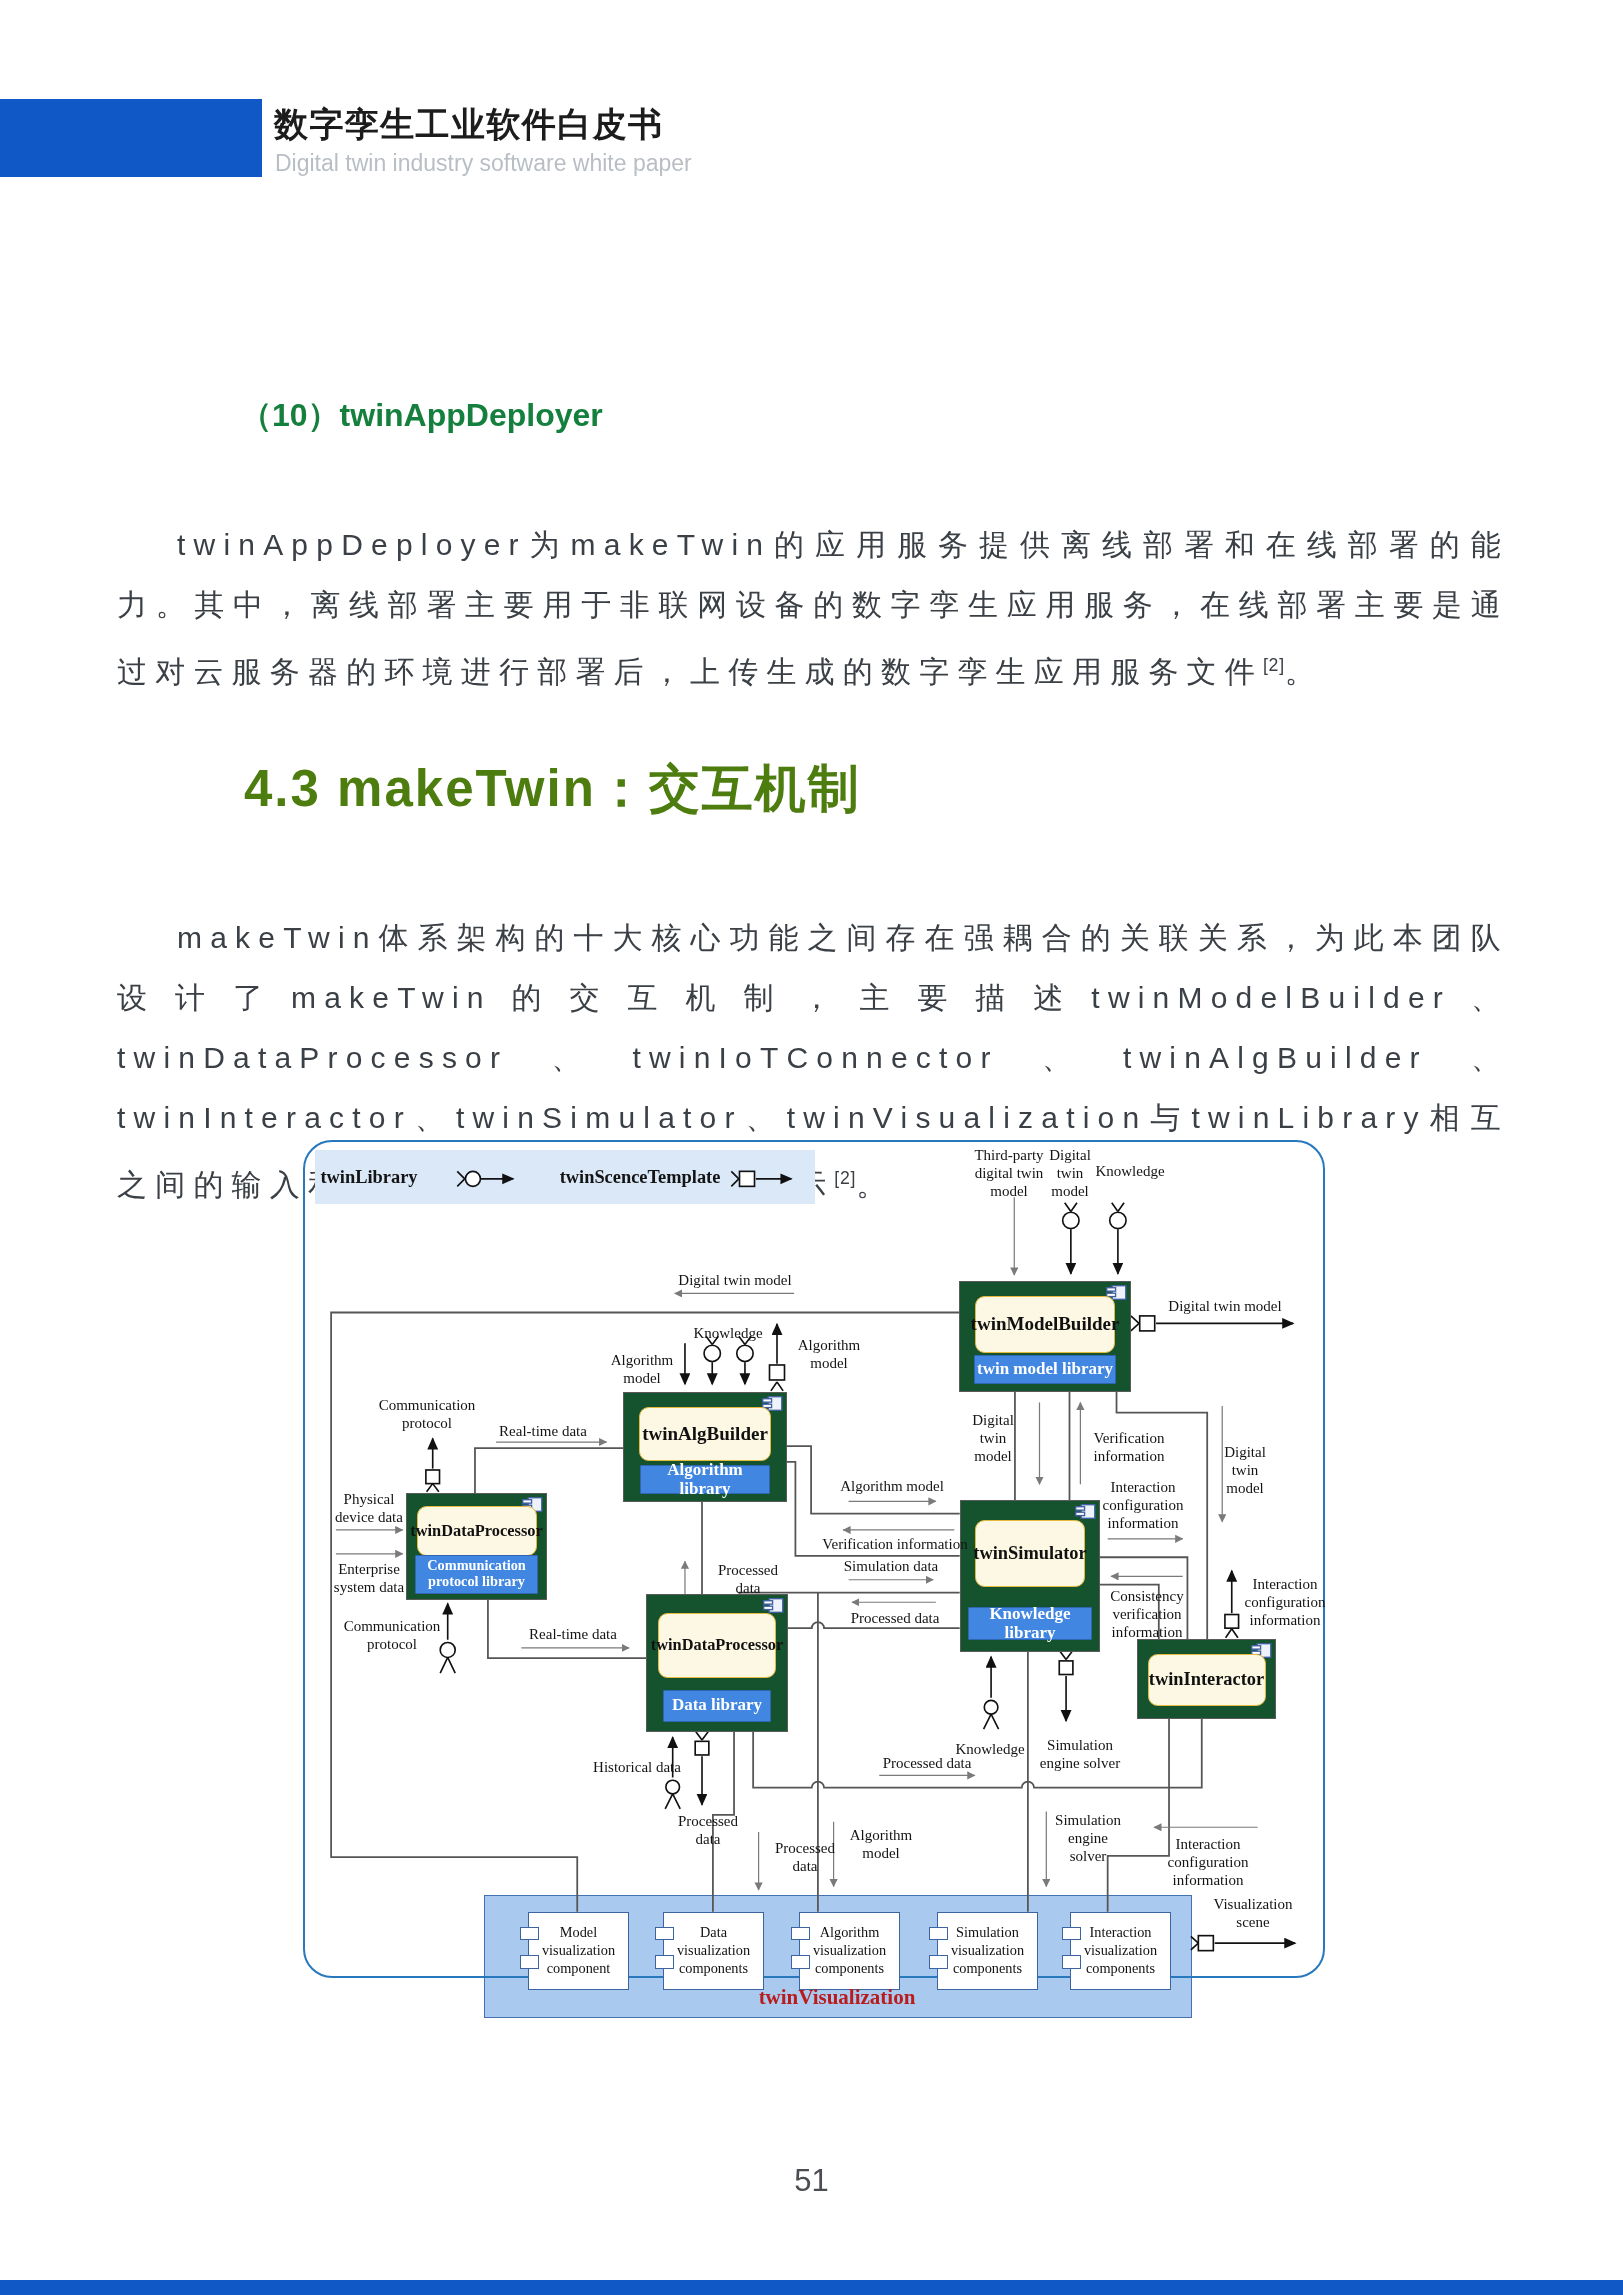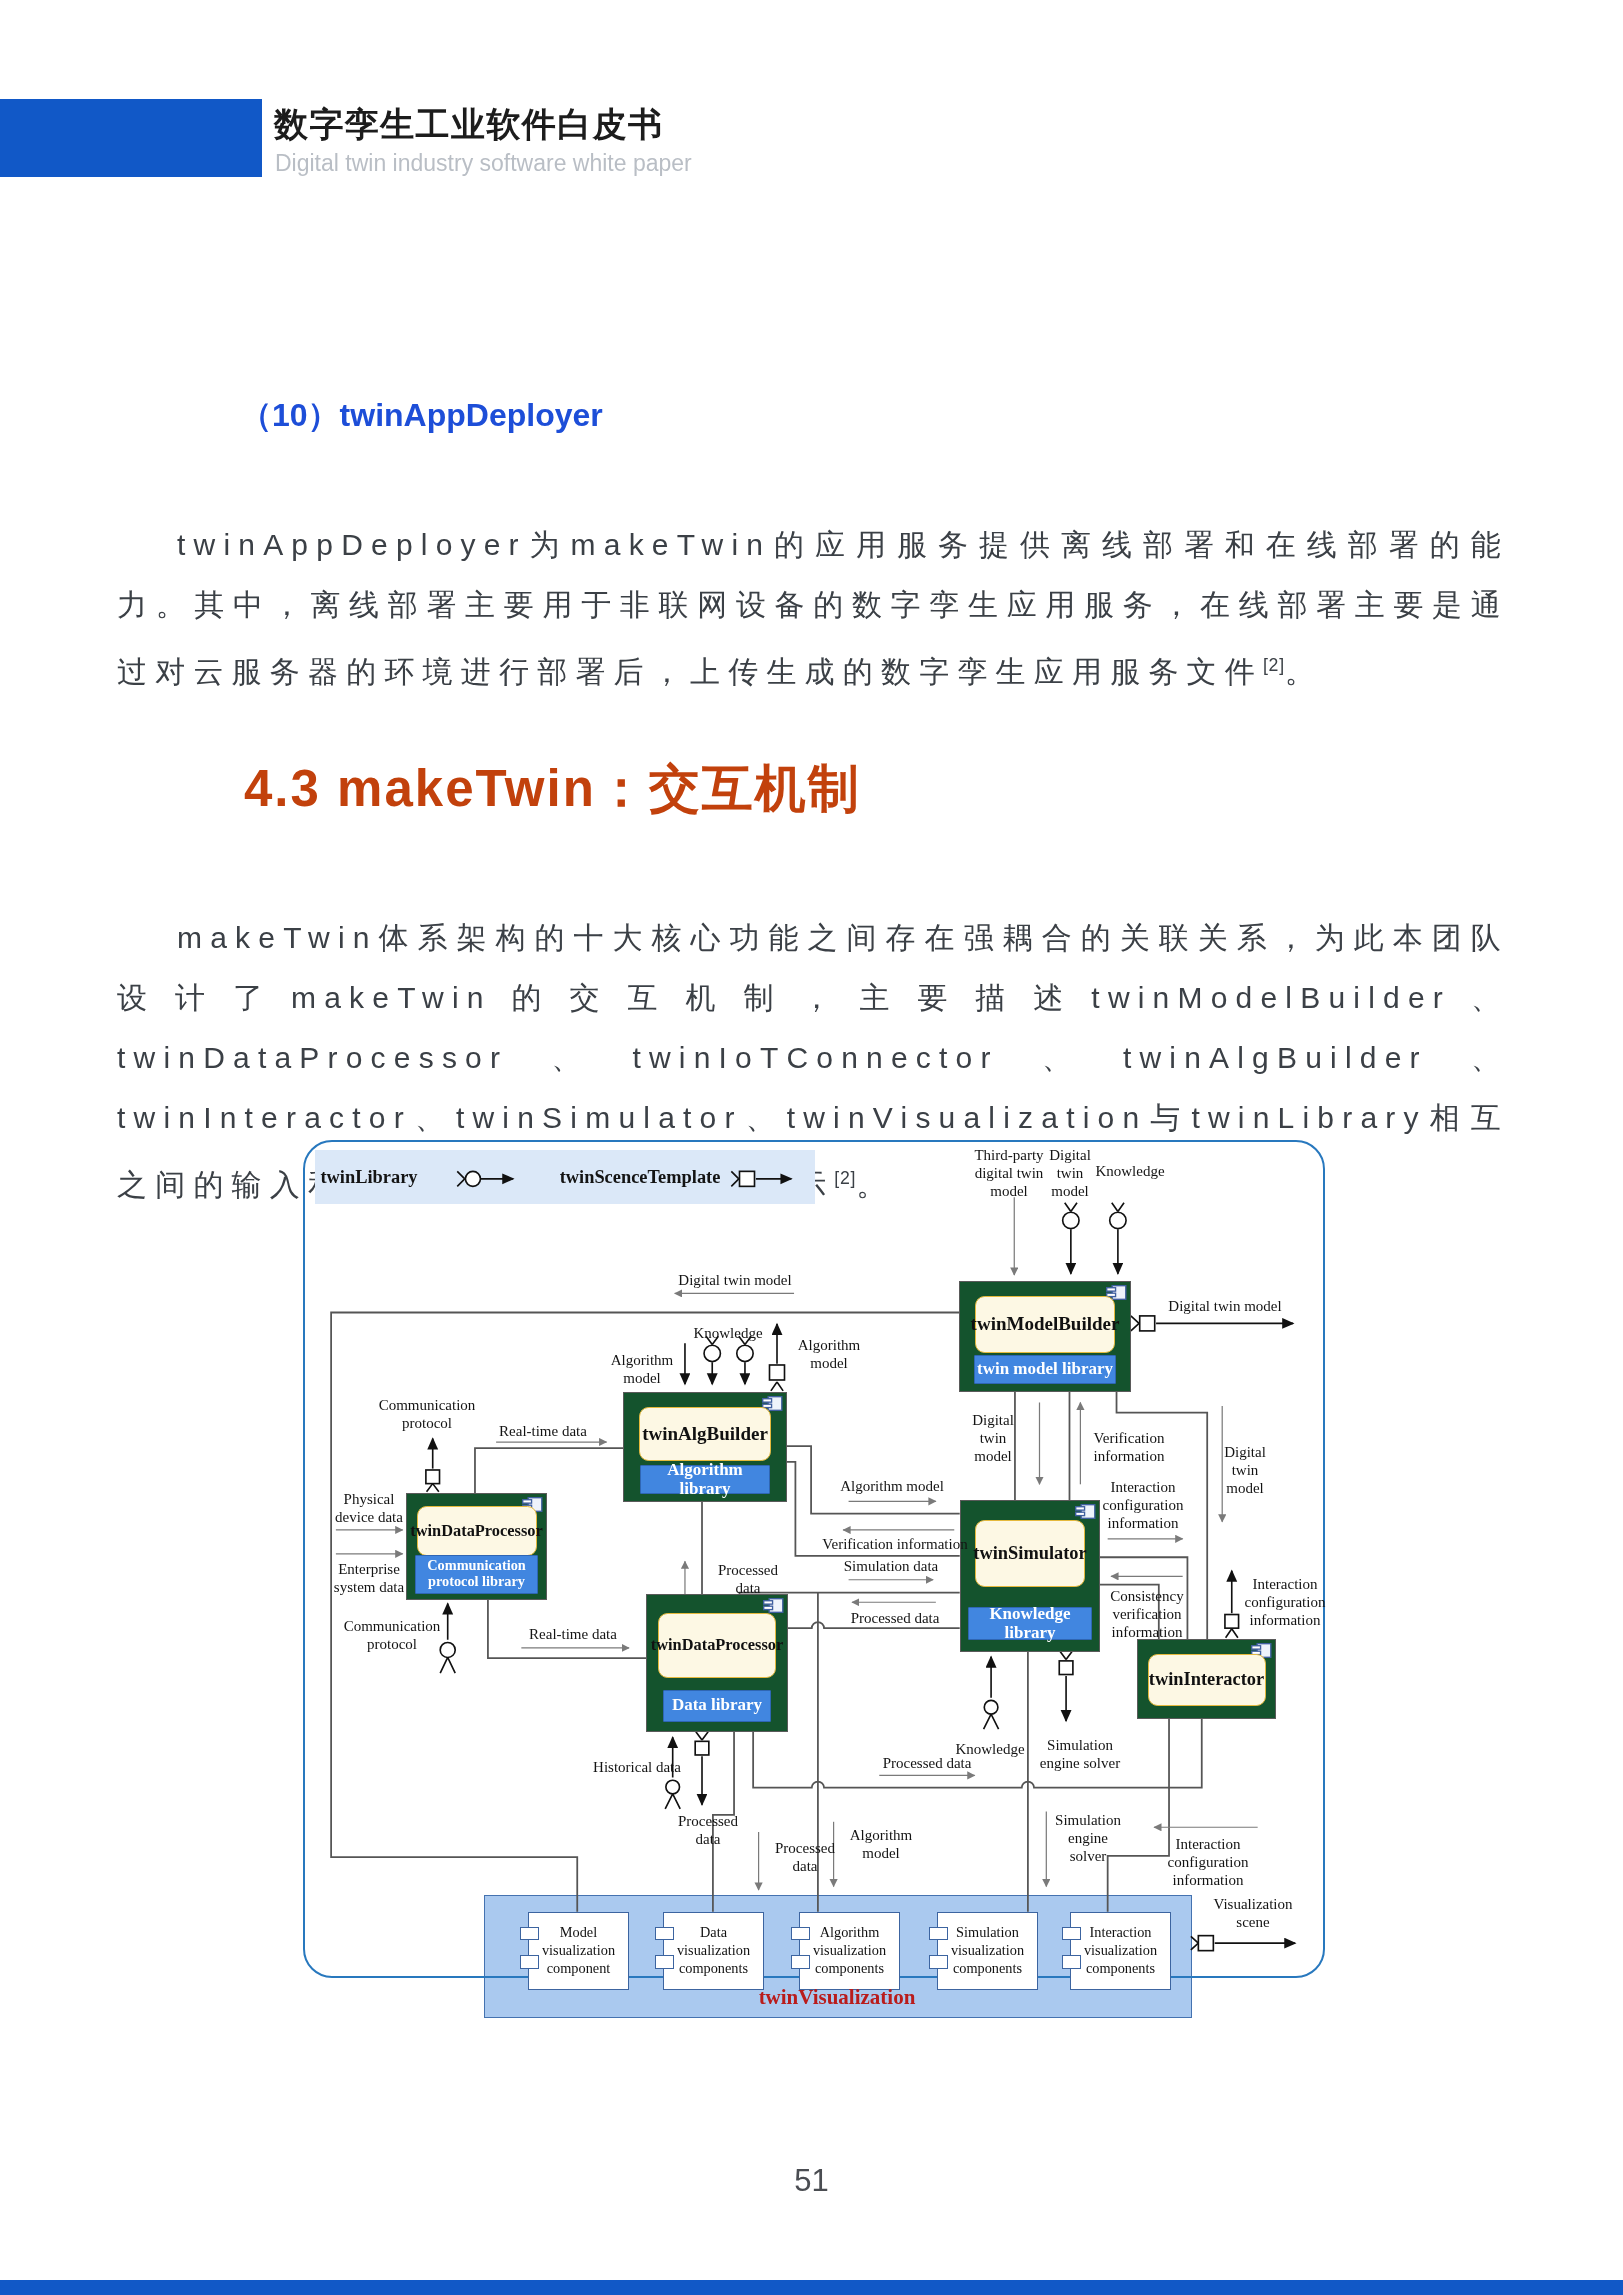--- a/index.html
+++ b/index.html
@@ -3,22 +3,22 @@
 <meta charset="utf-8">
 <style>
   html,body{margin:0;padding:0;background:#fff;}
   .page{position:relative;width:1623px;height:2295px;background:#ffffff;overflow:hidden;
         font-family:"Liberation Sans","DejaVu Sans",sans-serif;color:#33373d;}
   
   .hbar{position:absolute;left:0;top:99px;width:262px;height:78px;background:#1158c7;}
   .htitle{position:absolute;left:274px;top:102px;font-size:34px;font-weight:bold;color:#1c1c1c;letter-spacing:1.4px;}
   .hsub{position:absolute;left:275px;top:150px;font-size:23px;color:#b9bec5;}
   
-  .h10{position:absolute;left:240px;top:394px;font-size:32px;font-weight:bold;color:#1d4ed8;}
-  .h43{position:absolute;left:244px;top:755px;font-size:51px;font-weight:bold;color:#c2410c;letter-spacing:2px;}
+  .h10{position:absolute;left:240px;top:394px;font-size:32px;font-weight:bold;color:#15803d;}
+  .h43{position:absolute;left:244px;top:755px;font-size:51px;font-weight:bold;color:#4d7c0f;letter-spacing:2px;}
   
   .para{position:absolute;left:117px;width:1392px;font-size:30px;line-height:60px;letter-spacing:8.2px;
         text-align:justify;text-indent:2em;color:#3b4046;}
   .para sup{font-size:17.7px;letter-spacing:0.7px;}
   .p1{top:485px;} .p2{top:878px;}
   
   .caption{position:absolute;left:0;top:2038px;width:1623px;text-align:center;font-size:29px;color:#2c2f33;letter-spacing:1.4px;}
   .caption sup{font-size:17px;}
   .pagenum{position:absolute;left:0;top:2163px;width:1623px;text-align:center;font-size:31px;color:#4a4d52;}
   .fbar{position:absolute;left:0;top:2280px;width:1623px;height:15px;background:#1158c7;}

